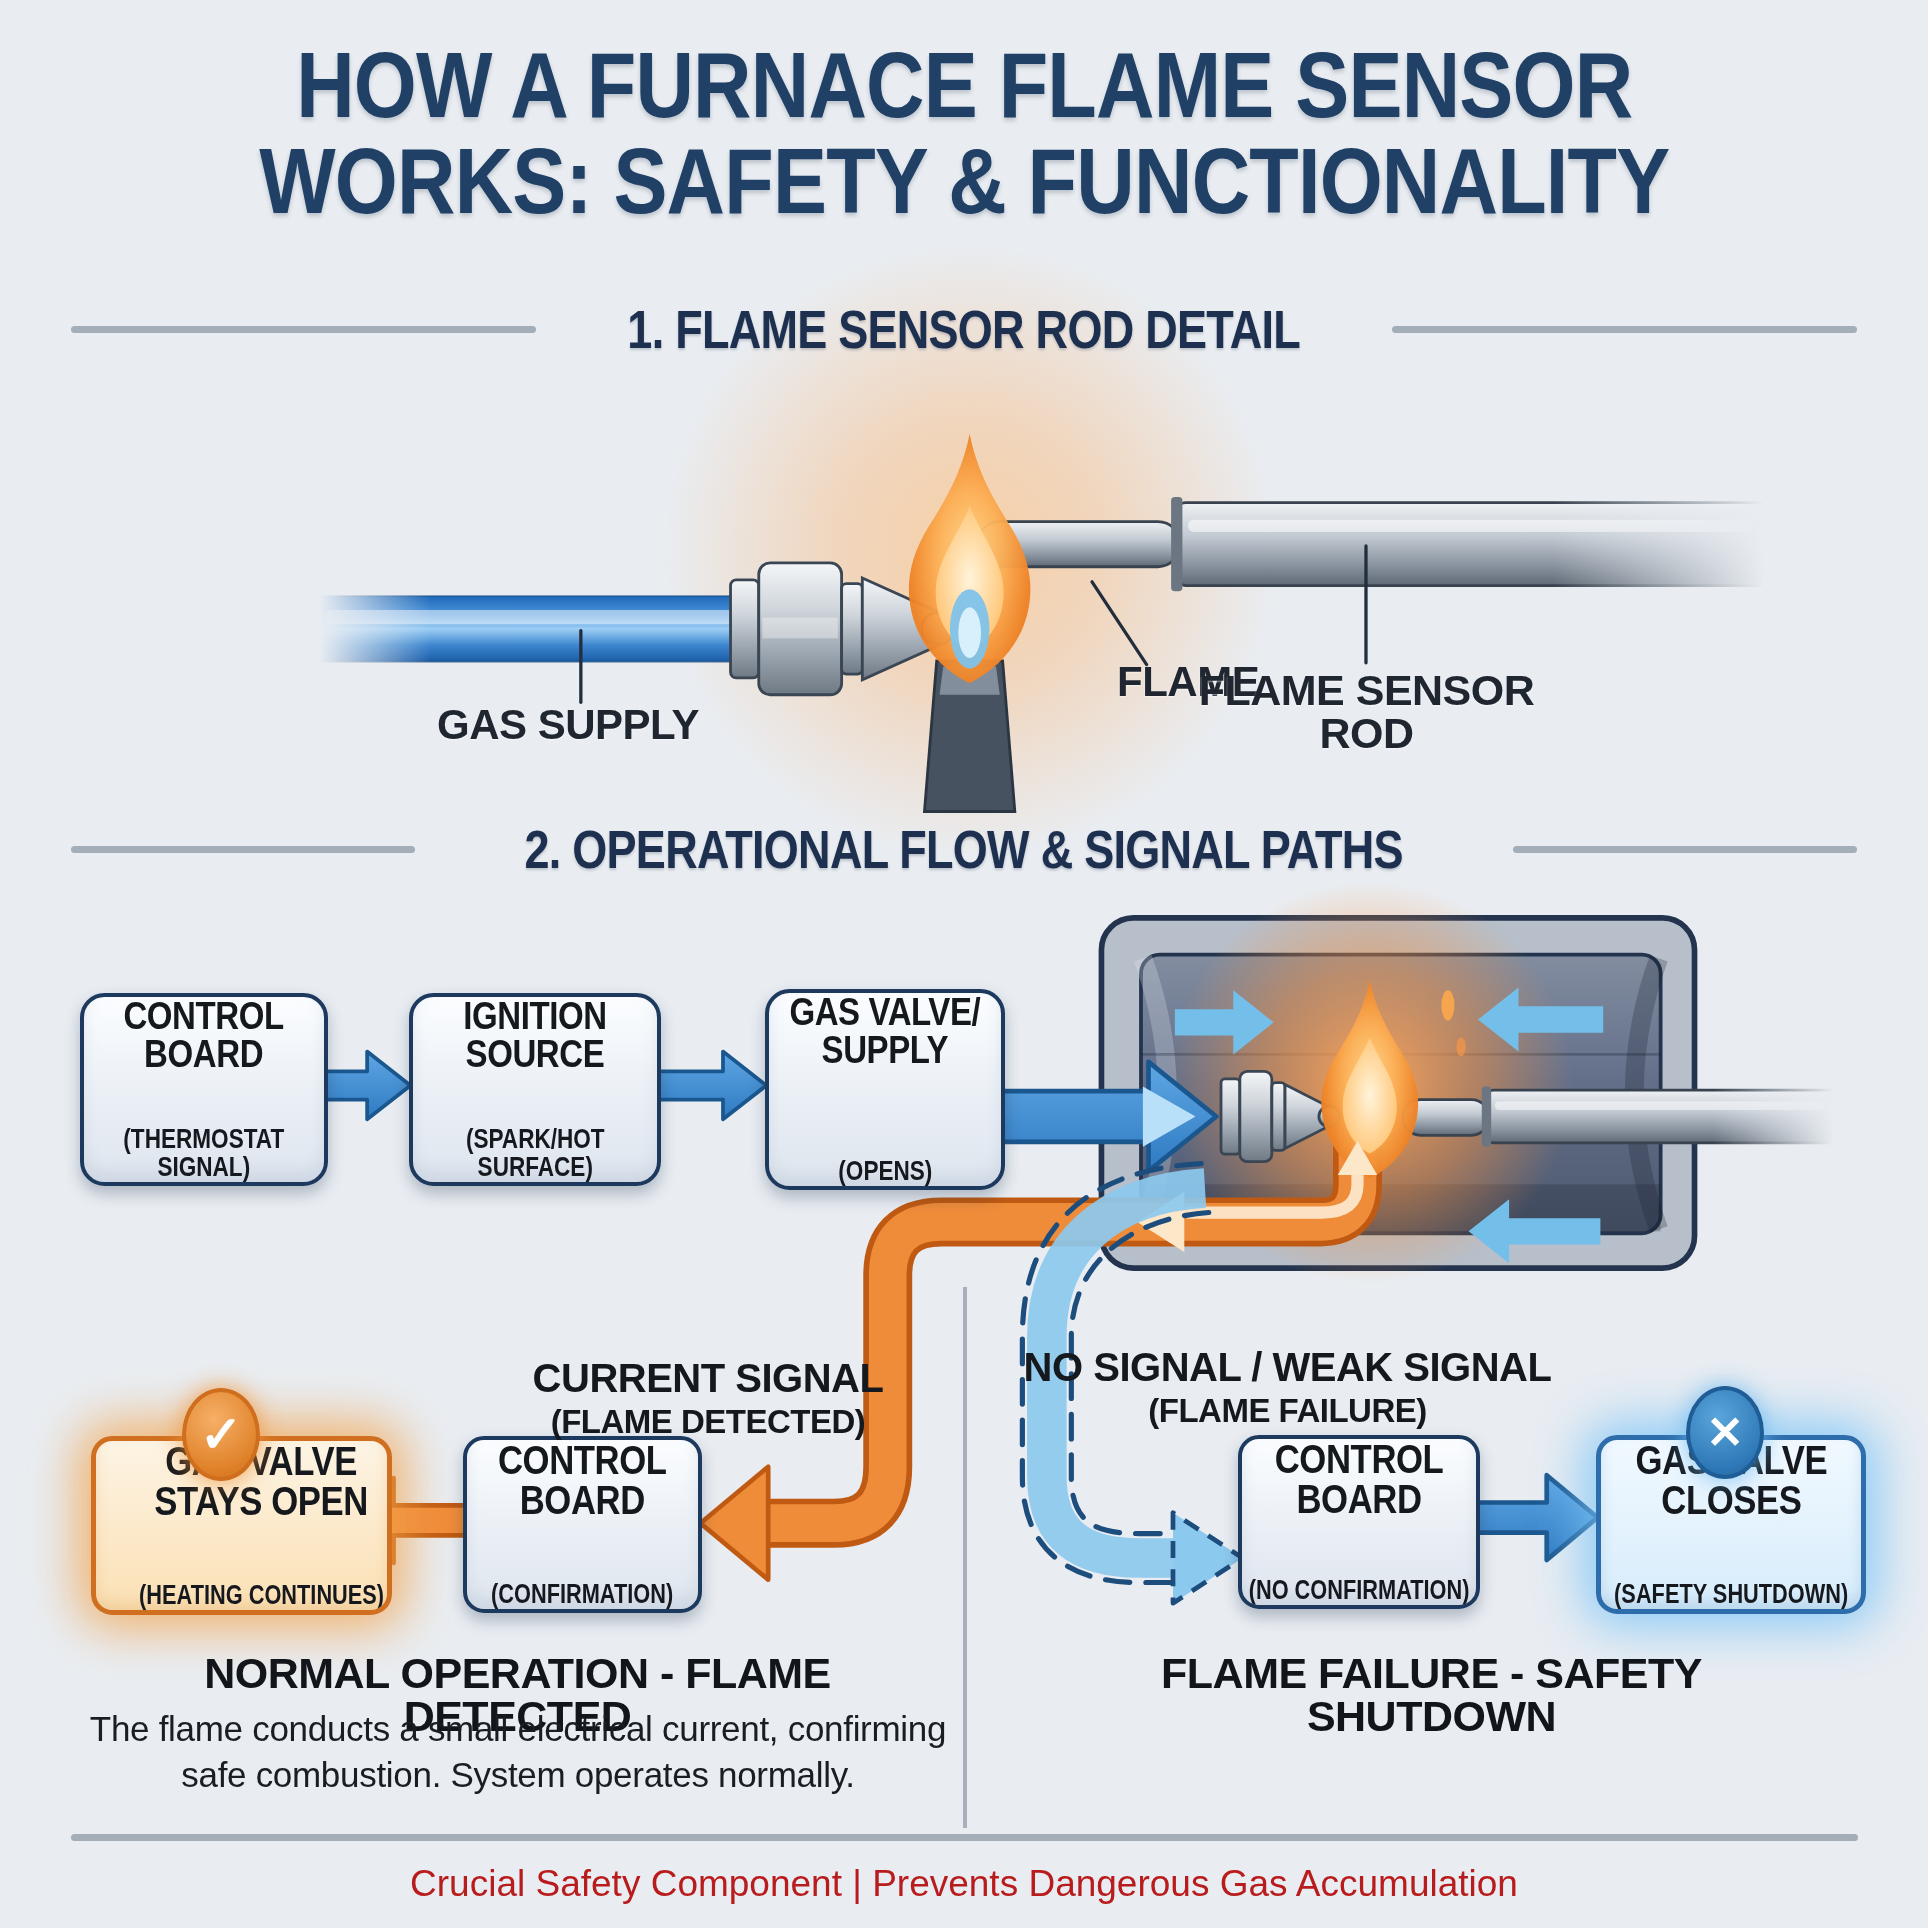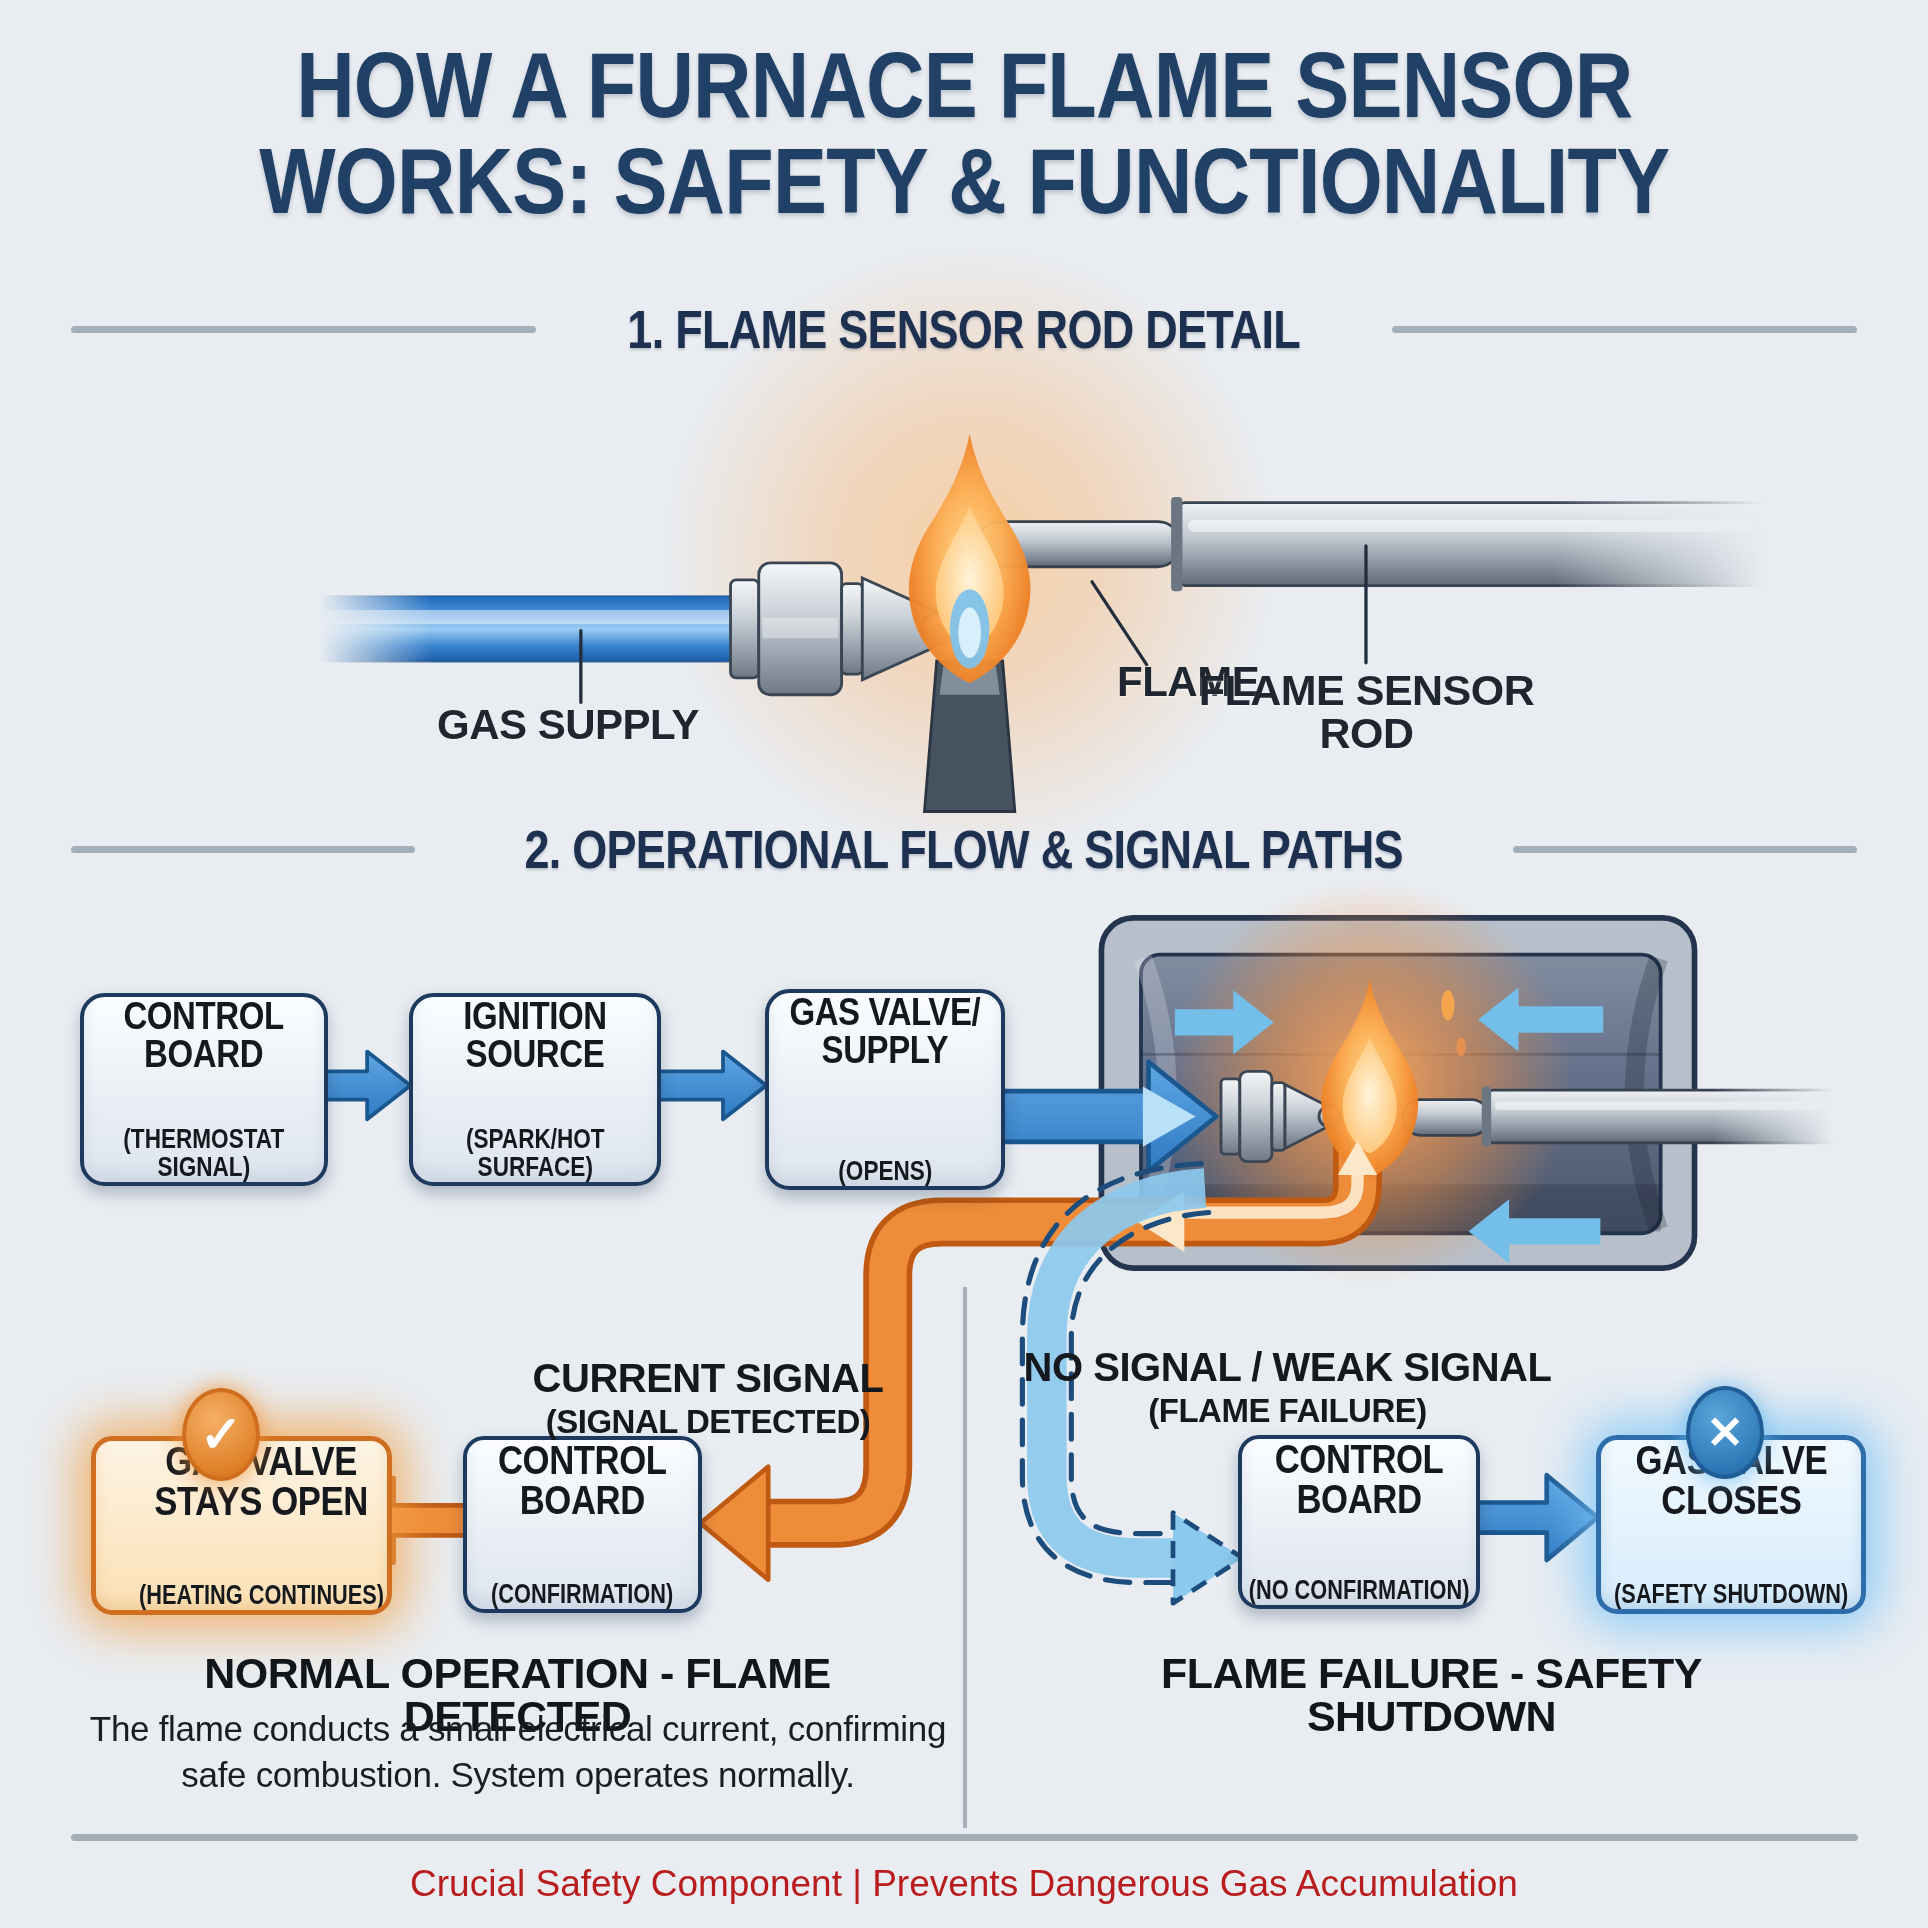--- a/index.html
+++ b/index.html
@@ -284,21 +284,21 @@
   <div class="fbox" style="left:409px;top:993px;width:244px;height:185px;">
     <div class="bt">
         <span class="cond">IGNITION SOURCE</span>
       </div>
     <div class="bs">
         <span class="cond2">(SPARK/HOT SURFACE)</span>
       </div>
   </div>
 
   <div class="sig-label sig-main" style="left:463px;top:1358px;width:490px;">CURRENT SIGNAL</div>
-  <div class="sig-label sig-sub" style="left:463px;top:1405px;width:490px;">(SIGNAL DETECTED)</div>
+  <div class="sig-label sig-sub" style="left:463px;top:1405px;width:490px;">(FLAME DETECTED)</div>
   <div class="sig-label sig-main" style="left:977px;top:1347px;width:621px;">NO SIGNAL / WEAK SIGNAL</div>
   <div class="sig-label sig-sub" style="left:977px;top:1394px;width:621px;">(FLAME FAILURE)</div>
 
   <div class="fbox obox ob-orange" style="left:91px;top:1436px;width:251px;height:169px;">
     <div class="bt">
         <span class="cond">GAS VALVE STAYS OPEN</span>
       </div>
     <div class="bs">
         <span class="cond2">(HEATING CONTINUES)</span>
       </div>

